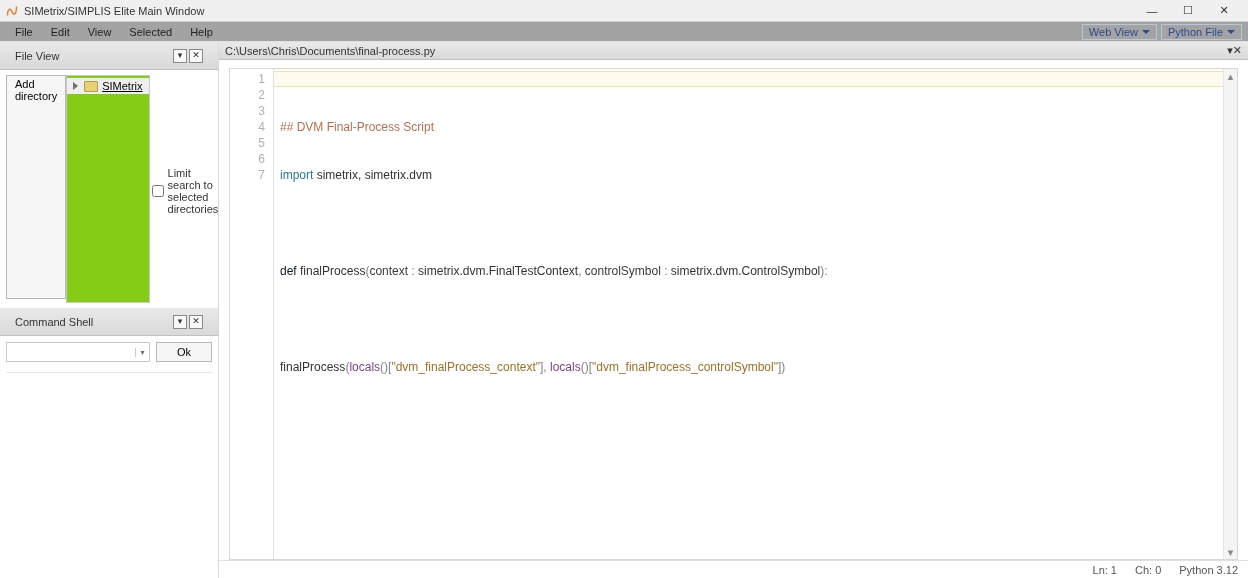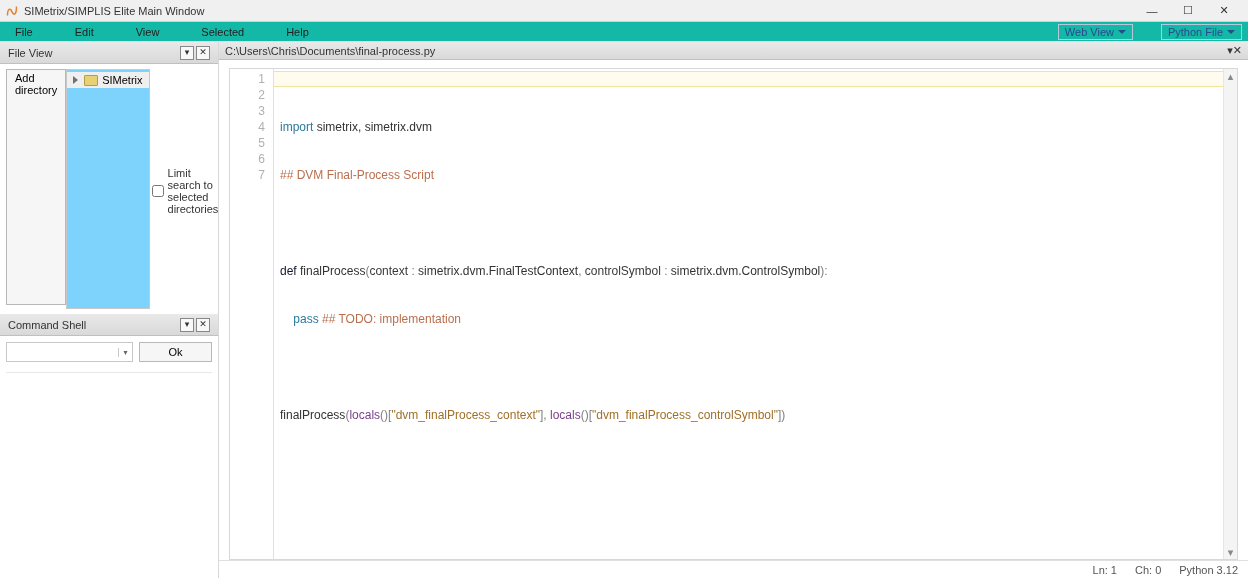--- a/index.html
+++ b/index.html
@@ -1,44 +1,44 @@
 <!DOCTYPE html>
 <html><head>
 <meta charset="utf-8">
 <style>
 * { box-sizing: border-box; margin: 0; padding: 0; font-family: "Segoe UI", Tahoma, sans-serif; }
 body { width: 1248px; height: 578px; background: #fff; font-size: 11px; overflow: hidden; display: flex; flex-direction: column; }
 .titlebar { height: 22px; background: #f0f0f0; border-bottom: 1px solid #d0d0d0; display: flex; align-items: center; padding: 0 6px; }
 .titlebar .logo { width: 12px; height: 12px; margin-right: 6px; }
 .titlebar .title { flex: 1; color: #333; font-size: 11px; }
 .titlebar .winbtn { width: 36px; text-align: center; color: #333; cursor: pointer; }
-.menubar { height: 20px; background: #14b8a6; border-bottom: 1px solid #e0e0e0; display: flex; align-items: center; padding: 4px 6px; gap: 24px; }
+.menubar { height: 20px; background: #a3a3a3; border-bottom: 1px solid #e0e0e0; display: flex; align-items: center; padding: 4px 6px; }
 .menubar .menuitem { padding: 2px 9px; color: #222; cursor: pointer; font-size: 11px; }
 .menubar .spacer { flex: 1; }
 .menubar .rightbtn { padding: 1px 6px; border: 1px solid #b8c8dc; color: #2a4b8d; font-size: 11px; margin-left: 4px; display: flex; align-items: center; cursor: pointer; }
 .menubar .rightbtn .tri { width: 0; height: 0; border-left: 4px solid transparent; border-right: 4px solid transparent; border-top: 4px solid #2a4b8d; margin-left: 4px; }
 .mainrow { display: flex; flex: 1; min-height: 0; }
 .leftcol { width: 219px; border-right: 1px solid #d8d8d8; display: flex; flex-direction: column; }
 .rightcol { flex: 1; display: flex; flex-direction: column; min-width: 0; }
-.panelhead { height: 22px; background: linear-gradient(#e9e9e9,#d9d9d9); border-bottom: 1px solid #c0c0c0; display: flex; align-items: center; padding: 0 8px; font-size: 11px; color: #333; }
+.panelhead { height: 28px; background: linear-gradient(#e9e9e9,#d9d9d9); border-bottom: 1px solid #c0c0c0; display: flex; align-items: center; padding: 0 15px; font-size: 11px; color: #333; }
 .panelhead .label { flex: 1; }
 .panelhead .pbtn { width: 14px; height: 14px; border: 1px solid #888; background: #f8f8f8; margin-left: 2px; display: flex; align-items: center; justify-content: center; font-size: 9px; line-height: 1; cursor: pointer; }
 .fileview-body { padding: 5px 6px; display: flex; flex: 1; }
 .addbtn { border: 1px solid #b8b8b8; background: #f6f6f6; padding: 2px 8px; width: max-content; font-size: 11px; cursor: pointer; margin-bottom: 4px; }
-.tree { border: 1px solid #c8c8c8; flex: 1; min-height: 120px; background: #7dd3fc; padding: 2px 0; }
+.tree { border: 1px solid #c8c8c8; flex: 1; min-height: 120px; background: #84cc16; padding: 2px 0; text-decoration: underline; }
 .treeitem { display: flex; align-items: center; padding: 2px 6px; background: #efefef; gap: 4px; font-size: 11px; cursor: pointer; }
 .treeitem .chev { width: 0; height: 0; border-top: 4px solid transparent; border-bottom: 4px solid transparent; border-left: 5px solid #707070; margin-right: 2px; }
 .treeitem .folder { width: 14px; height: 11px; background: #e7d175; border: 1px solid #b89d40; border-radius: 1px; }
 .searchrow { border: 1px solid #c8c8c8; margin-top: 6px; padding: 2px 4px; color: #888; font-size: 11px; background: #fff; }
 .checkrow { display: flex; align-items: center; gap: 4px; margin-top: 3px; padding: 0 2px; font-size: 11px; color: #333; }
 .checkrow input { width: 12px; height: 12px; }
 .cmdshell-body { padding: 6px; display: flex; gap: 6px; flex-wrap: wrap; }
 .cmdinput { flex: 1; display: flex; border: 1px solid #c8c8c8; background: #fff; height: 20px; align-items: center; }
 .cmdinput .dd { width: 14px; border-left: 1px solid #c8c8c8; display: flex; align-items: center; justify-content: center; }
-.okbtn { border: 1px solid #b8b8b8; background: #f6f6f6; width: 73px; height: 20px; display: flex; align-items: center; justify-content: center; font-size: 11px; cursor: pointer; }
+.okbtn { border: 1px solid #b8b8b8; background: #f6f6f6; width: 56px; height: 20px; display: flex; align-items: center; justify-content: center; font-size: 11px; cursor: pointer; }
 .cmdout { width: 100%; height: 200px; border-top: 1px solid #e8e8e8; margin-top: 4px; }
 .edithead { height: 18px; background: linear-gradient(#e9e9e9,#d9d9d9); border-bottom: 1px solid #c0c0c0; display: flex; align-items: center; padding: 0 6px; font-size: 11px; color: #333; }
 .edithead .label { flex: 1; }
 .editor-wrap { flex: 1; display: flex; background: #fff; padding: 8px 10px 0 10px; min-height: 0; }
 .editor { flex: 1; border: 1px solid #d8d8d8; display: flex; position: relative; overflow: hidden; }
 .gutter { width: 44px; background: #fff; border-right: 1px solid #e0e0e0; text-align: right; padding: 2px 8px 0 0; color: #b0b0b0; font-family: Consolas, monospace; font-size: 12px; line-height: 16px; }
 .codelines { flex: 1; padding: 2px 6px 0 6px; font-family: Consolas, monospace; font-size: 12px; line-height: 16px; white-space: pre; color: #333; position: relative; }
 .currline { position: absolute; left: 0; right: 0; top: 2px; height: 16px; background: #fffcef; border-top: 1px solid #efe59c; border-bottom: 1px solid #efe59c; z-index: 0; }
 .codelines .line { position: relative; z-index: 1; }
 .scrollbar { width: 14px; background: #f4f4f4; border-left: 1px solid #e6e6e6; display: flex; flex-direction: column; justify-content: space-between; align-items: center; padding: 2px 0; }
@@ -139,25 +139,24 @@
           <div>1</div>
           <div>2</div>
           <div>3</div>
           <div>4</div>
           <div>5</div>
           <div>6</div>
           <div>7</div>
         </div>
         <div class="codelines">
           <div class="currline"></div>
+          <div class="line"><span class="c-comment">## DVM Final-Process Script</span></div>
           <div class="line"><span class="c-kw">import</span><span> simetrix, simetrix.dvm</span></div>
-          <div class="line"><span class="c-comment">## DVM Final-Process Script</span></div>
           <div class="line">&nbsp;</div>
           <div class="line"><span class="c-def">def</span><span class="c-fn"> finalProcess</span><span class="c-punct">(</span><span class="c-param">context </span><span class="c-punct">: </span><span>simetrix.dvm.FinalTestContext</span><span class="c-punct">, </span><span class="c-param">controlSymbol </span><span class="c-punct">: </span><span>simetrix.dvm.ControlSymbol</span><span class="c-punct">):</span></div>
-          <div class="line"><span>    </span><span class="c-kw">pass</span><span class="c-comment"> ## TODO: implementation</span></div>
           <div class="line">&nbsp;</div>
           <div class="line"><span class="c-fn">finalProcess</span><span class="c-punct">(</span><span class="c-builtin">locals</span><span class="c-punct">()[</span><span class="c-str">"dvm_finalProcess_context"</span><span class="c-punct">], </span><span class="c-builtin">locals</span><span class="c-punct">()[</span><span class="c-str">"dvm_finalProcess_controlSymbol"</span><span class="c-punct">])</span></div>
         </div>
         <div class="scrollbar">
           <div class="sbtn">▴</div>
           <div class="sbtn">▾</div>
         </div>
       </div>
     </div>
     <div class="status">

